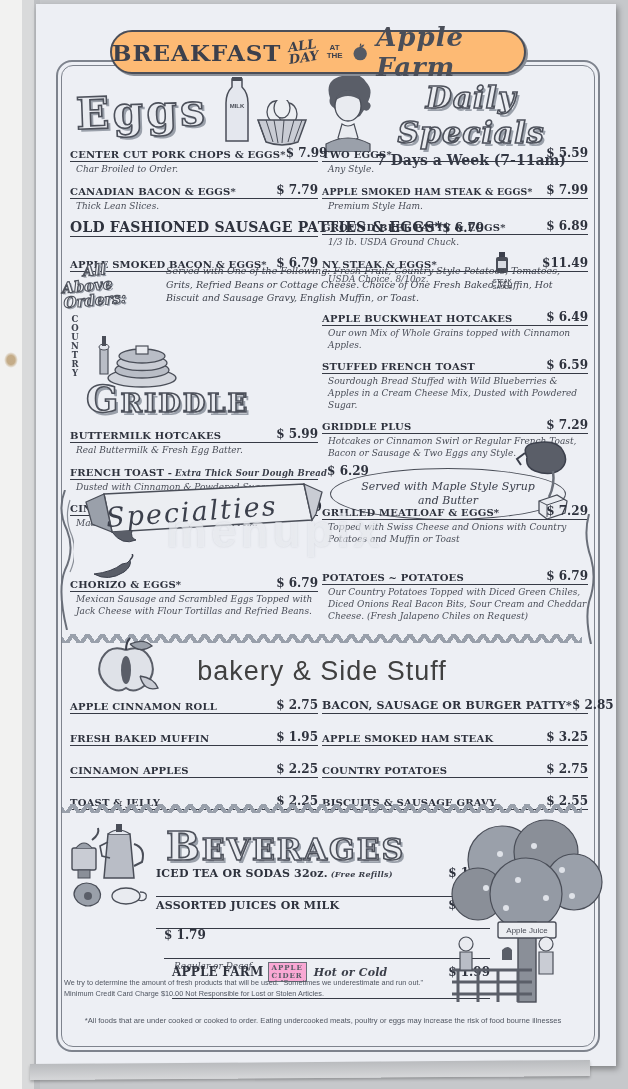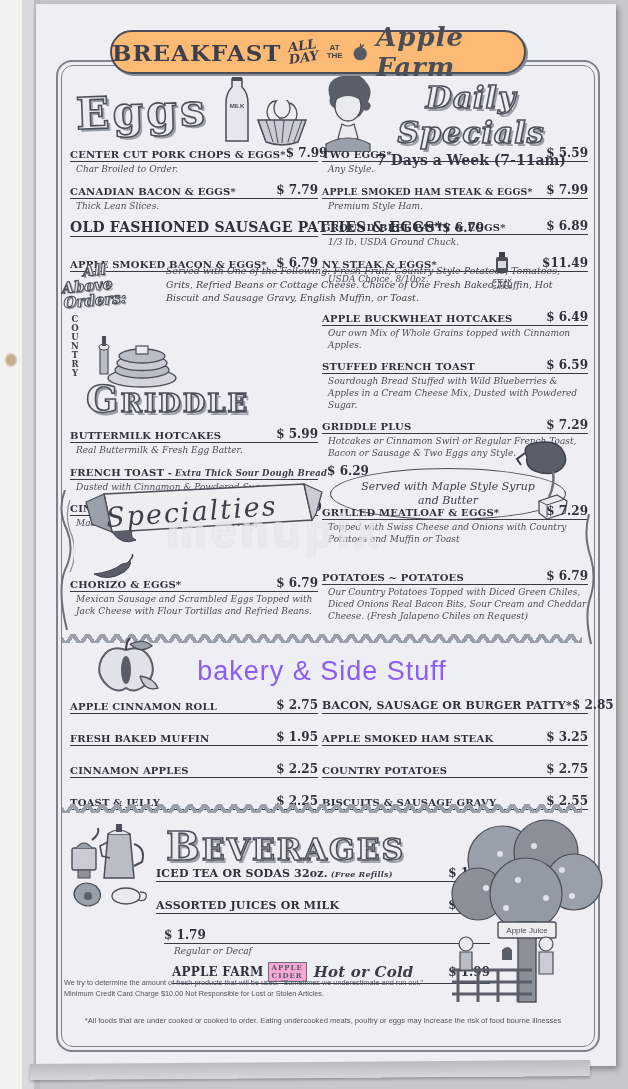--- a/index.html
+++ b/index.html
@@ -56,25 +56,25 @@
 
   
   .ribbon { position:relative; width:250px; height:66px; }
   .ribbon .rb-text { position:absolute; left:30px; top:16px; font-family:"DejaVu Serif", serif; font-style:italic; font-size:27px; color:#3c404c; transform:rotate(-4deg); letter-spacing:2px; }
 
   
   .zigzag { position:absolute; left:26px; width:520px; height:9px;
     background:repeating-linear-gradient(-55deg,#99a0ab 0 4px,transparent 4px 12px),
                repeating-linear-gradient(55deg,#99a0ab 0 4px,transparent 4px 12px); }
 
-  .bakery-title { font-size:27px; color:#8b5cf6; letter-spacing:1px; font-family:"Liberation Sans", sans-serif; }
+  .bakery-title { font-size:27px; color:#404040; letter-spacing:1px; font-family:"Liberation Sans", sans-serif; }
 
   .bev-title { font-size:30px; letter-spacing:2px; }
   .bev-title .bi { font-size:40px; }
-  .bev-row { display:flex; justify-content:space-between; align-items:flex-end; border-bottom:1.6px solid #363a45; padding-bottom:1px; }
+  .bev-row { display:flex; justify-content:space-between; align-items:flex-end; border-bottom:1.6px solid #363a45; padding-bottom:16px; }
   .cider-badge { display:inline-block; border:1.5px solid #6a6f79; background:#f9a8d4; padding:1px 3px; margin:0 4px; font-family:"DejaVu Serif", serif; font-weight:bold; font-size:7px; line-height:1.15; color:#555a64; text-align:center; letter-spacing:1px; }
 
   .fineprint { font-size:7.3px; color:#4f5560; line-height:1.45; }
   .allergy { font-size:7.6px; color:#4f5560; text-align:center; }
 
   .watermark { position:absolute; left:130px; top:500px; font-size:46px; letter-spacing:4px; color:rgba(235,237,242,.85); text-shadow:0 0 2px rgba(160,163,172,.5); font-family:"Liberation Sans", sans-serif; font-weight:bold; z-index:4; opacity:.75; }
 
   .squiggle { position:absolute; }
   svg text { font-family:"Liberation Sans", sans-serif; }
 </style>
@@ -427,21 +427,21 @@
       <div class="bev-row">
           <span class="price">$ 1.79</span>
         </div>
       <div class="desc" style="margin-left:10px;">Regular or Decaf</div>
     </div>
     <div style="position:absolute; left:112px; top:148px; width:318px;">
       <div class="bev-row" style="align-items:center;">
         <span class="name" style="font-size:12px; display:flex; align-items:center;">
             <span>APPLE FARM</span>
           <span class="cider-badge"><span>APPLE</span><br><span>CIDER</span></span>
-          <span class="nsuf" style="font-size:15px;">Hot or Cold</span>
+          <span class="nsuf" style="font-size:11px;">Hot or Cold</span>
           </span>
         <span class="price">$ 1.99</span>
       </div>
     </div>
 
     <svg style="position:absolute; left:382px; top:-4px;" width="170" height="204" viewBox="0 0 170 204">
       <circle cx="60" cy="50" r="34" fill="#9aa0aa" stroke="#4a4e58" stroke-width="1.2"></circle>
       <circle cx="104" cy="42" r="32" fill="#8a8f98" stroke="#4a4e58" stroke-width="1.2"></circle>
       <circle cx="132" cy="72" r="28" fill="#9aa0aa" stroke="#4a4e58" stroke-width="1.2"></circle>
       <circle cx="36" cy="84" r="26" fill="#8a8f98" stroke="#4a4e58" stroke-width="1.2"></circle>

